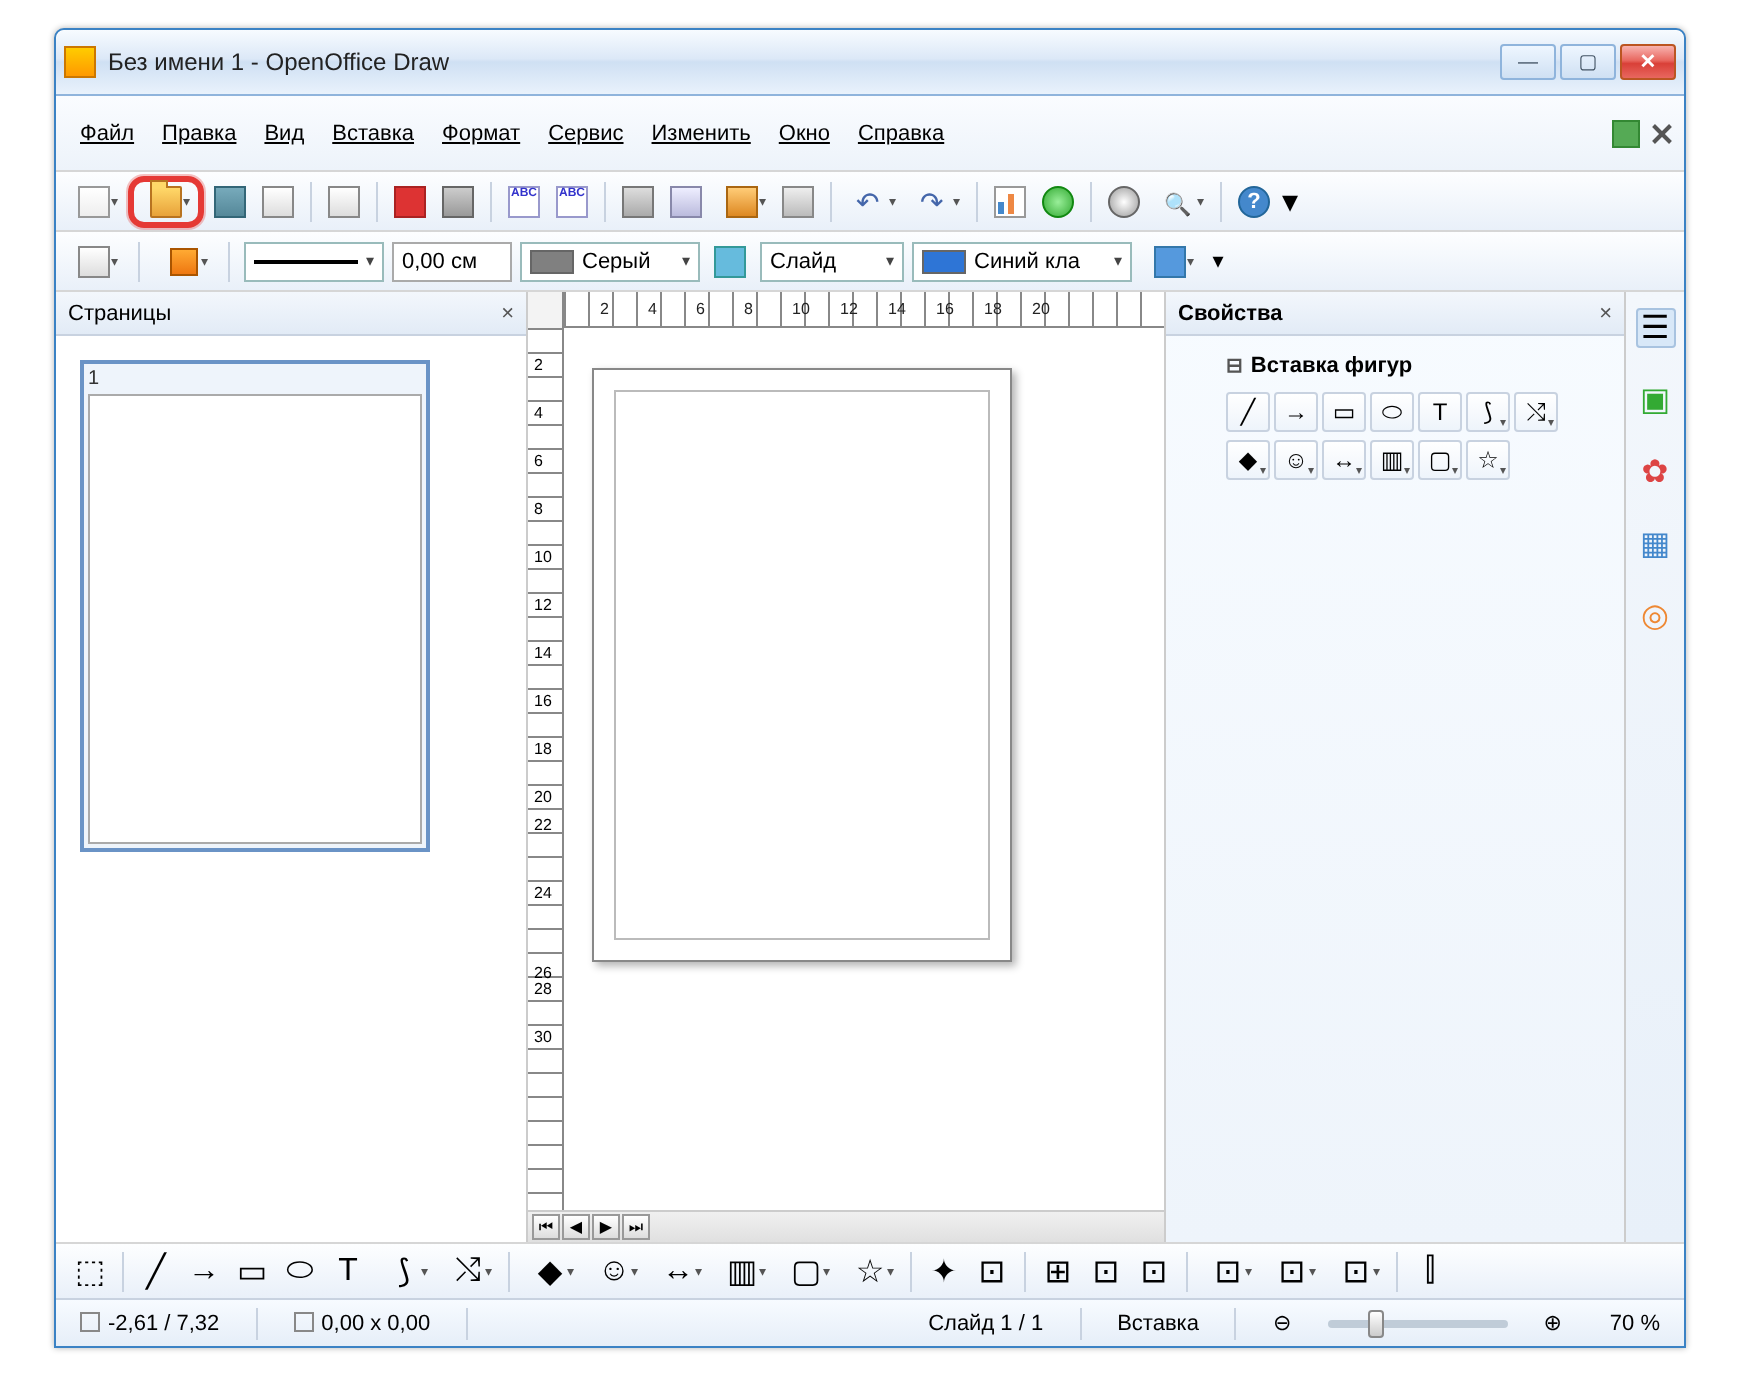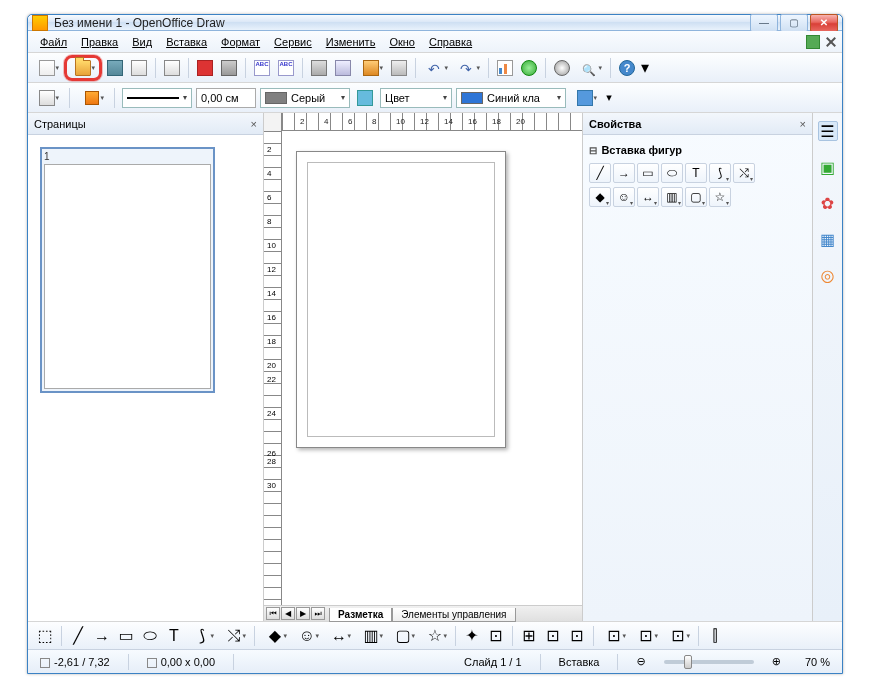--- a/index.html
+++ b/index.html
@@ -1,27 +1,27 @@
 <!DOCTYPE html>
 <html><head>
 <meta charset="utf-8">
 <style>
 * { box-sizing: border-box; margin: 0; padding: 0; font-family: Tahoma, Arial, sans-serif; }
 body { background: #fff; width: 870px; height: 689px; overflow: hidden; position: relative; }
 
 .window { position: absolute; left: 27px; top: 14px; width: 816px; height: 660px; border: 1px solid #3b82c4; border-radius: 5px 5px 0 0; background: #fff; box-shadow: 0 0 3px rgba(0,0,0,.3); display: flex; flex-direction: column; }
 
-.titlebar { height: 16px; background: linear-gradient(#f7fbff,#dce8f7 45%,#cfe0f3 50%,#e9f2fc); border-bottom: 1px solid #8fb4dc; display: flex; align-items: center; padding: 0 4px; border-radius: 5px 5px 0 0; }
+.titlebar { height: 33px; background: linear-gradient(#f7fbff,#dce8f7 45%,#cfe0f3 50%,#e9f2fc); border-bottom: 1px solid #8fb4dc; display: flex; align-items: center; padding: 0 4px; border-radius: 5px 5px 0 0; }
 .titlebar .app-icon { width: 16px; height: 16px; background: linear-gradient(#fc0,#f90); border: 1px solid #c70; margin-right: 6px; }
 .titlebar .title { font-size: 12px; color: #222; flex: 1; }
 .titlebar .win-btns { display: flex; gap: 2px; }
 .win-btn { width: 28px; height: 18px; border: 1px solid #8fb4dc; background: linear-gradient(#eef6ff,#cfe0f3); border-radius: 2px; display: flex; align-items: center; justify-content: center; font-size: 10px; color: #456; cursor: pointer; }
 .win-btn.close { background: linear-gradient(#f8b3b0,#e8675f 45%,#d94038 55%,#e8675f); border-color: #b52; color: #fff; font-weight: bold; }
 
-.menubar { height: 22px; display: flex; align-items: center; padding: 0 6px; border-bottom: 1px solid #d6d6d6; background: linear-gradient(#fafcff,#edf3fa); font-size: 11px; gap: 2px; }
+.menubar { height: 38px; display: flex; align-items: center; padding: 0 6px; border-bottom: 1px solid #d6d6d6; background: linear-gradient(#fafcff,#edf3fa); font-size: 11px; gap: 2px; }
 .menu-item { padding: 2px 6px; cursor: pointer; }
 .menu-item span { text-decoration: underline; }
 .menubar .right-icons { margin-left: auto; display: flex; gap: 6px; align-items: center; }
 .mi-ic { width: 14px; height: 14px; background: #5a5; border: 1px solid #383; }
 .mi-x { width: 10px; height: 10px; position: relative; cursor: pointer; }
 .mi-x::before, .mi-x::after { content: ""; position: absolute; left: 4px; top: -1px; width: 2px; height: 12px; background: #555; }
 .mi-x::before { transform: rotate(45deg); } .mi-x::after { transform: rotate(-45deg); }
 
 .toolbar { height: 30px; display: flex; align-items: center; padding: 2px 4px; border-bottom: 1px solid #d6d6d6; background: linear-gradient(#fdfeff,#e9f0f9); gap: 2px; }
 .tb-btn { width: 22px; height: 22px; border: 1px solid transparent; border-radius: 2px; display: flex; align-items: center; justify-content: center; cursor: pointer; position: relative; }
@@ -87,35 +87,35 @@
 .tab-nav { display: flex; align-items: center; padding: 0 2px; gap: 1px; }
 .tab-nav-btn { width: 14px; height: 13px; border: 1px solid #999; background: linear-gradient(#fff,#ddd); font-size: 8px; text-align: center; line-height: 11px; cursor: pointer; }
 .sheet-tabs { display: flex; align-items: flex-end; height: 16px; margin-left: 2px; }
 .sheet-tab { padding: 1px 8px; font-size: 10px; border: 1px solid #999; border-top: none; background: linear-gradient(#fff,#eee); cursor: pointer; position: relative; }
 .sheet-tab.active { background: #fff; font-weight: bold; }
 
 .props-panel { width: 230px; border-left: 1px solid #ccc; display: flex; flex-direction: column; background: linear-gradient(#f7fbff,#eef4fb); }
 .props-hdr { height: 22px; display: flex; align-items: center; padding: 0 6px; font-size: 11px; font-weight: bold; border-bottom: 1px solid #c8d2e0; background: linear-gradient(#f3f7fc,#e2ebf6); }
 .props-hdr .x { margin-left: auto; font-size: 11px; color: #555; cursor: pointer; font-weight: normal; }
 .props-body { padding: 6px; font-size: 11px; }
-.props-sect { margin-bottom: 6px; }
+.props-sect { margin-bottom: 6px; margin-left: 24px; }
 .props-sect-hdr { font-weight: bold; padding: 3px 0; display: flex; align-items: center; gap: 4px; }
 .props-sect-hdr::before { content: "⊟"; font-size: 10px; color: #555; }
 .shape-row { display: flex; gap: 2px; margin: 4px 0; flex-wrap: wrap; }
 .shape-btn { width: 22px; height: 20px; border: 1px solid #c8d2e0; background: linear-gradient(#fff,#eef4fb); border-radius: 2px; display: flex; align-items: center; justify-content: center; font-size: 12px; cursor: pointer; position: relative; }
 .shape-btn.drop::after { content: "▾"; font-size: 6px; color: #555; position: absolute; right: 1px; bottom: 0; }
 
 .side-tabs { width: 30px; border-left: 1px solid #ccc; background: linear-gradient(#f3f7fc,#e8f0f9); display: flex; flex-direction: column; align-items: center; padding-top: 8px; gap: 16px; }
 .side-tab { width: 20px; height: 20px; border: 1px solid transparent; border-radius: 2px; display: flex; align-items: center; justify-content: center; cursor: pointer; }
 .side-tab.active { border-color: #a8c3e0; background: #d8e8f8; }
 
 .bottom-toolbar { height: 28px; border-top: 1px solid #d6d6d6; background: linear-gradient(#fdfeff,#e9f0f9); display: flex; align-items: center; padding: 2px 6px; gap: 2px; }
 
 .statusbar { height: 24px; border-top: 1px solid #c8d2e0; background: linear-gradient(#f7fbff,#e6eef8); display: flex; align-items: center; font-size: 11px; padding: 0 6px; gap: 12px; }
-.statusbar .cell { padding: 0 6px; display: flex; align-items: flex-end; gap: 4px; }
+.statusbar .cell { padding: 0 6px; display: flex; align-items: flex-start; gap: 4px; }
 .statusbar .sep { width: 1px; height: 16px; background: #c8d2e0; }
 .zoom-slider { width: 90px; height: 4px; background: #c0ccd8; position: relative; border-radius: 2px; }
 .zoom-slider .thumb { position: absolute; width: 8px; height: 14px; background: linear-gradient(#fff,#ccc); border: 1px solid #888; border-radius: 2px; top: -5px; left: 20px; }
 .sc-ic { width: 10px; height: 10px; border: 1px solid #888; }
 </style>
 </head>
 <body>
 
 <div class="window">
 
@@ -237,21 +237,21 @@
       </div>
     <div class="combo" style="width:90px">
       <div class="sw" style="background:#808080"></div>
       <span>Серый</span>
         <span class="arr">▾</span>
     </div>
     <div class="tb-btn">
         <div class="tb-ic" style="background:#6bd;border:1px solid #399"></div>
       </div>
     <div class="combo" style="width:72px">
-      <span>Цвет</span>
+      <span>Слайд</span>
         <span class="arr">▾</span>
     </div>
     <div class="combo" style="width:110px">
       <div class="sw" style="background:#2e75d6"></div>
       <span>Синий кла</span>
         <span class="arr">▾</span>
     </div>
     <div class="tb-btn drop">
         <div class="tb-ic" style="background:#59d;border:1px solid #37a"></div>
       </div>
@@ -312,24 +312,20 @@
         <div class="canvas-scroll">
           <div class="page-canvas"></div>
         </div>
       </div>
       <div class="scroll-h">
         <div class="tab-nav">
           <div class="tab-nav-btn">⏮</div>
           <div class="tab-nav-btn">◀</div>
           <div class="tab-nav-btn">▶</div>
           <div class="tab-nav-btn">⏭</div>
-        </div>
-        <div class="sheet-tabs">
-          <div class="sheet-tab active">Разметка</div>
-          <div class="sheet-tab">Элементы управления</div>
         </div>
       </div>
     </div>
 
     <div class="props-panel">
       <div class="props-hdr">
         <span>Свойства</span>
         <span class="x">×</span>
       </div>
       <div class="props-body">

